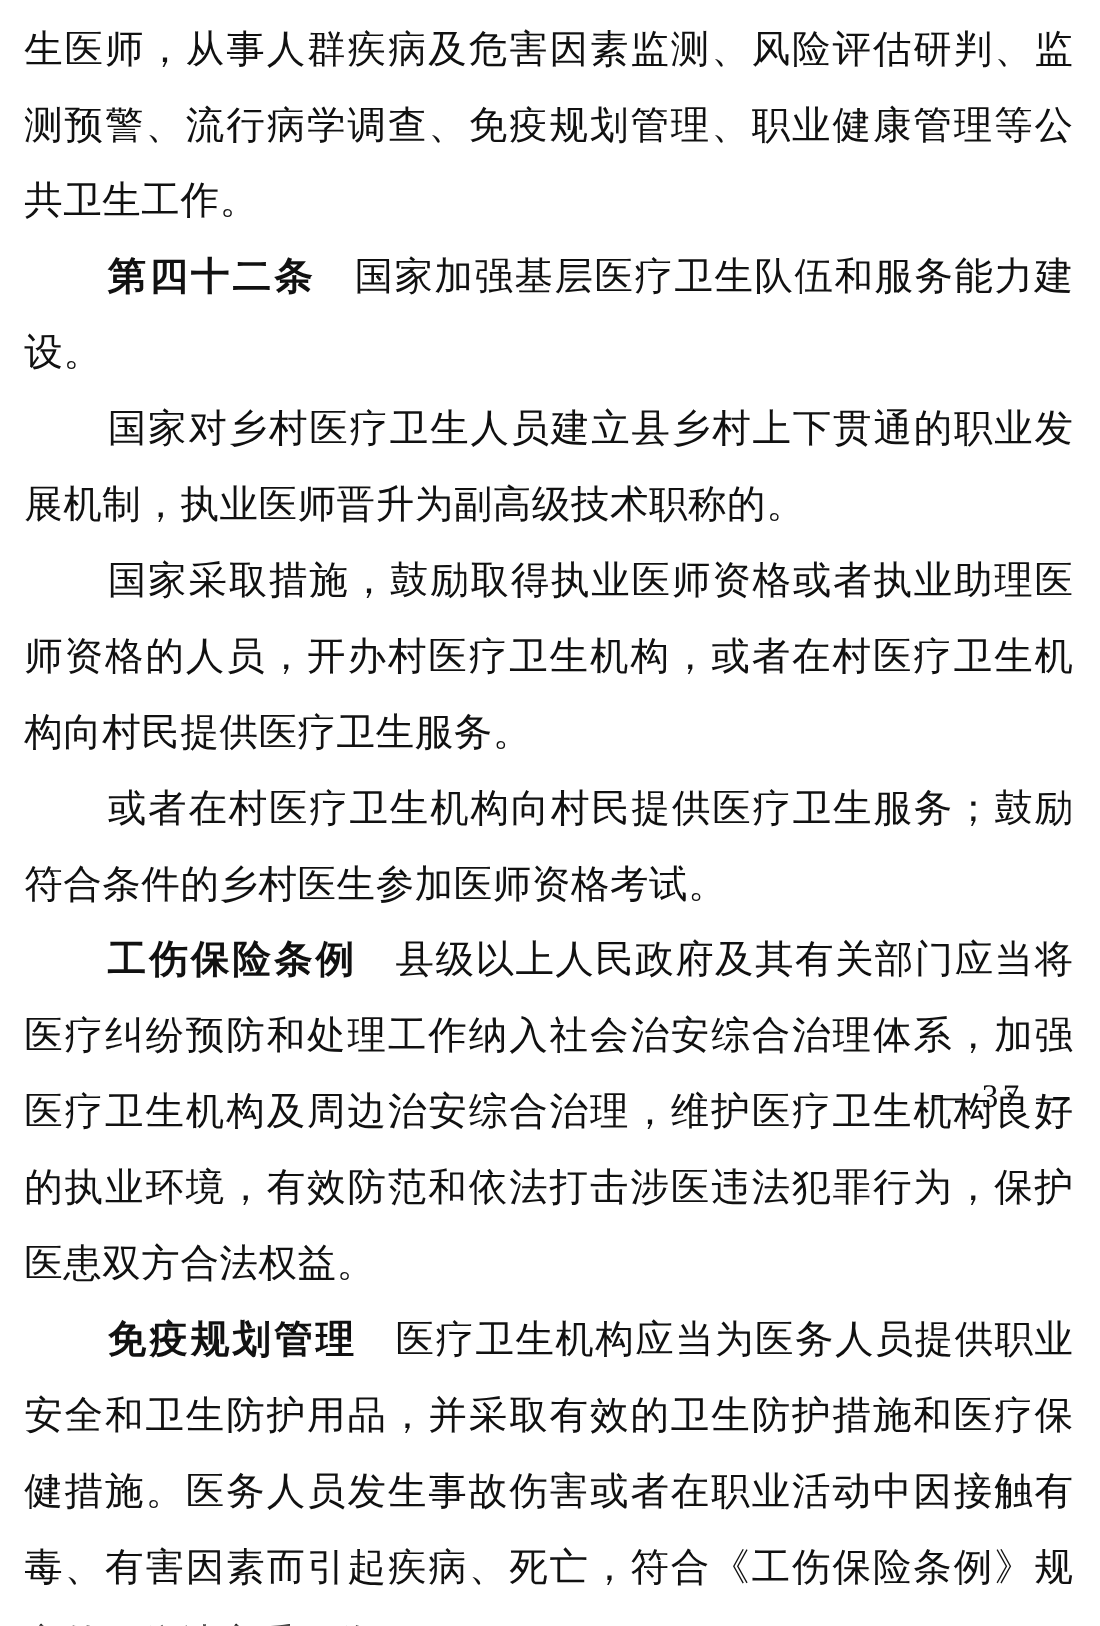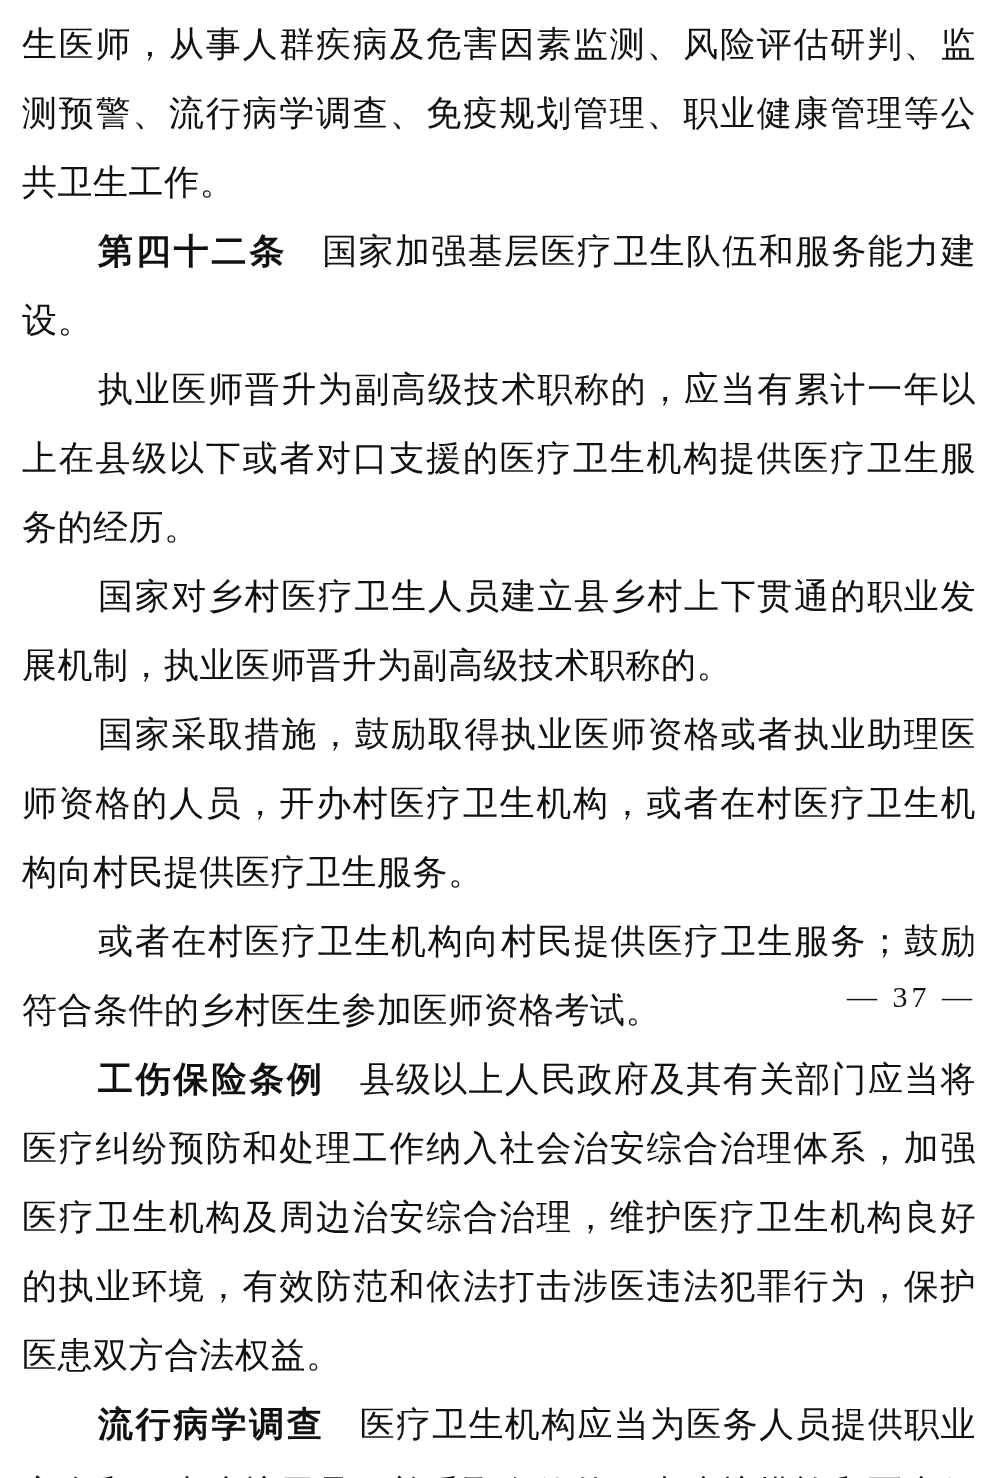--- a/index.html
+++ b/index.html
@@ -65,40 +65,37 @@
   <div class="body-text">
 
     <p class="para">
       <span>生医师，从事人群疾病及危害因素监测、风险评估研判、监测预警、流行病学调查、免疫规划管理、职业健康管理等公共卫生工作。</span>
     </p>
 
     <p class="para indent">
       <span class="art-label">第四十二条</span><span class="art-gap"></span><span>国家加强基层医疗卫生队伍和服务能力建设。</span>
     </p>
 
-    <p class="para indent">
-      <span>执业医师晋升为副高级技术职称的，应当有累计一年以上在县级以下或者对口支援的医疗卫生机构提供医疗卫生服务的经历。</span>
-    </p>
 
     <p class="para indent">
       <span>国家对乡村医疗卫生人员建立县乡村上下贯通的职业发展机制，执业医师晋升为副高级技术职称的。</span>
     </p>
 
     <p class="para indent">
       <span>国家采取措施，鼓励取得执业医师资格或者执业助理医师资格的人员，开办村医疗卫生机构，或者在村医疗卫生机构向村民提供医疗卫生服务。</span>
     </p>
 
     <p class="para indent">
       <span>或者在村医疗卫生机构向村民提供医疗卫生服务；鼓励符合条件的乡村医生参加医师资格考试。</span>
     </p>
 
     <p class="para indent">
       <span class="art-label">工伤保险条例</span><span class="art-gap"></span><span>县级以上人民政府及其有关部门应当将医疗纠纷预防和处理工作纳入社会治安综合治理体系，加强医疗卫生机构及周边治安综合治理，维护医疗卫生机构良好的执业环境，有效防范和依法打击涉医违法犯罪行为，保护医患双方合法权益。</span>
     </p>
 
     <p class="para indent">
-      <span class="art-label">流行病学调查</span><span class="art-gap"></span><span>医疗卫生机构应当为医务人员提供职业安全和卫生防护用品，并采取有效的卫生防护措施和医疗保健措施。医务人员发生事故伤害或者在职业活动中因接触有毒、有害因素而引起疾病、死亡，符合《工伤保险条例》规定的，依法享受工伤</span>
+      <span class="art-label">免疫规划管理</span><span class="art-gap"></span><span>医疗卫生机构应当为医务人员提供职业安全和卫生防护用品，并采取有效的卫生防护措施和医疗保健措施。医务人员发生事故伤害或者在职业活动中因接触有毒、有害因素而引起疾病、死亡，符合《工伤保险条例》规定的，依法享受工伤</span>
     </p>
 
   </div>
 
   <div class="footer">— 37 —</div>
 </div>
 
 </body></html>

